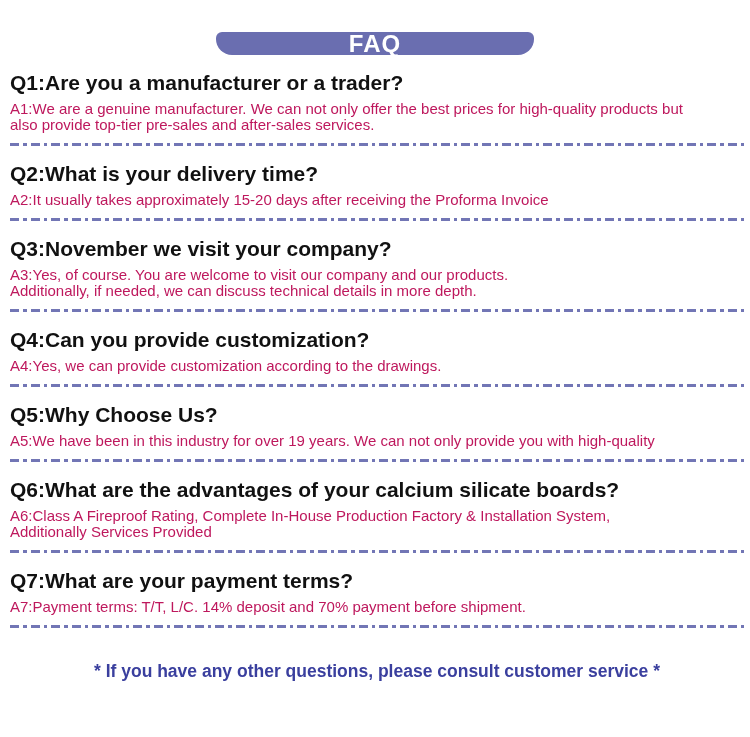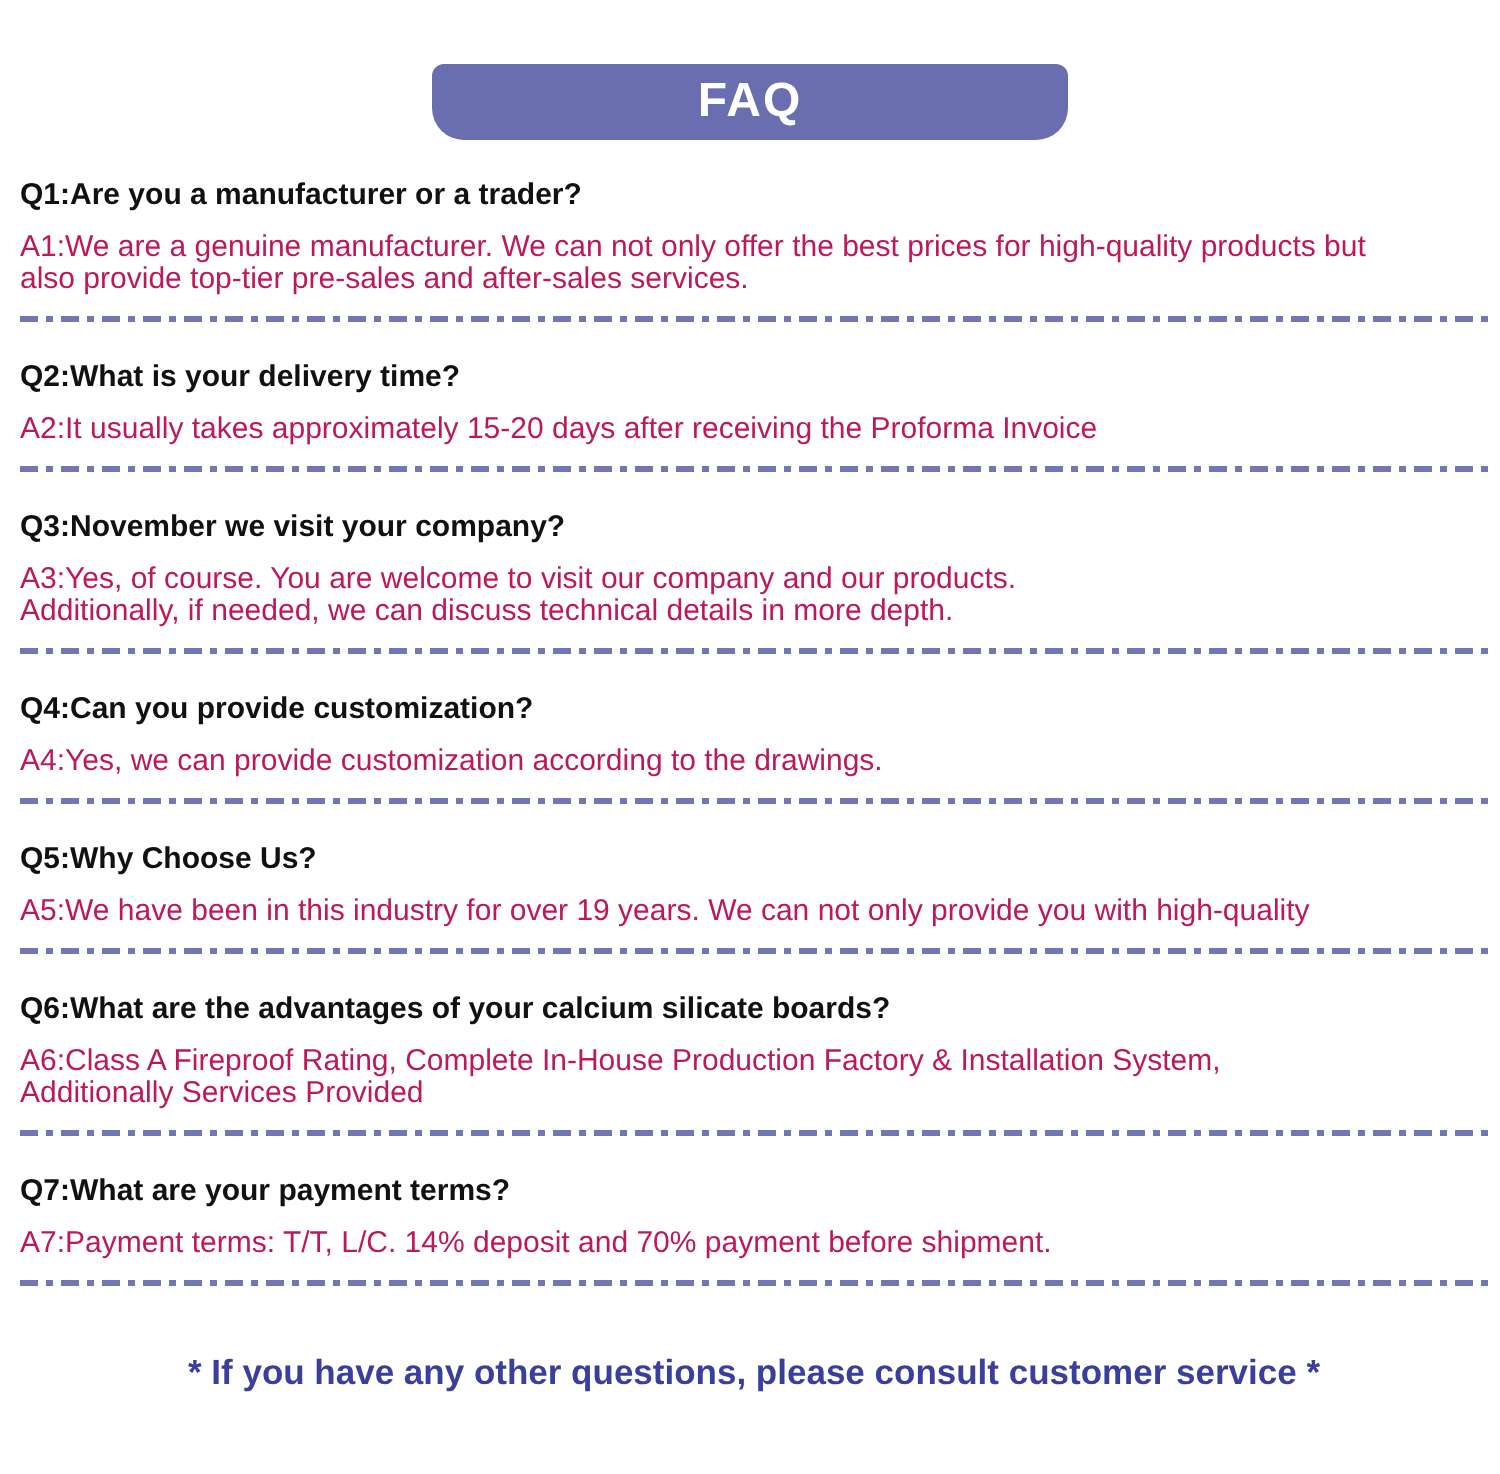--- a/index.html
+++ b/index.html
@@ -15,21 +15,21 @@
     overflow: hidden;
   }
   .page {
     width: 750px;
     height: 737px;
     position: relative;
   }
   
   .banner {
     width: 318px;
-    height: 38px;
+    height: 23px;
     margin: 32px auto 0 auto;
     background: #6a6eb0;
     border-radius: 6px 6px 16px 16px;
     display: flex;
     align-items: center;
     justify-content: center;
   }
   .banner-title {
     color: #ffffff;
     font-size: 24px;
@@ -38,21 +38,21 @@
     line-height: 1;
   }
   
   .content {
     padding: 0 6px 0 10px;
   }
   .faq-section {
     padding: 17px 0 10px 0;
   }
   .question {
-    font-size: 15px;
+    font-size: 21px;
     font-weight: bold;
     color: #111111;
     line-height: 21px;
     margin: 0 0 8px 0;
   }
   .answer-line {
     font-size: 15px;
     color: #be185d;
     line-height: 16px;
     margin: 0;

